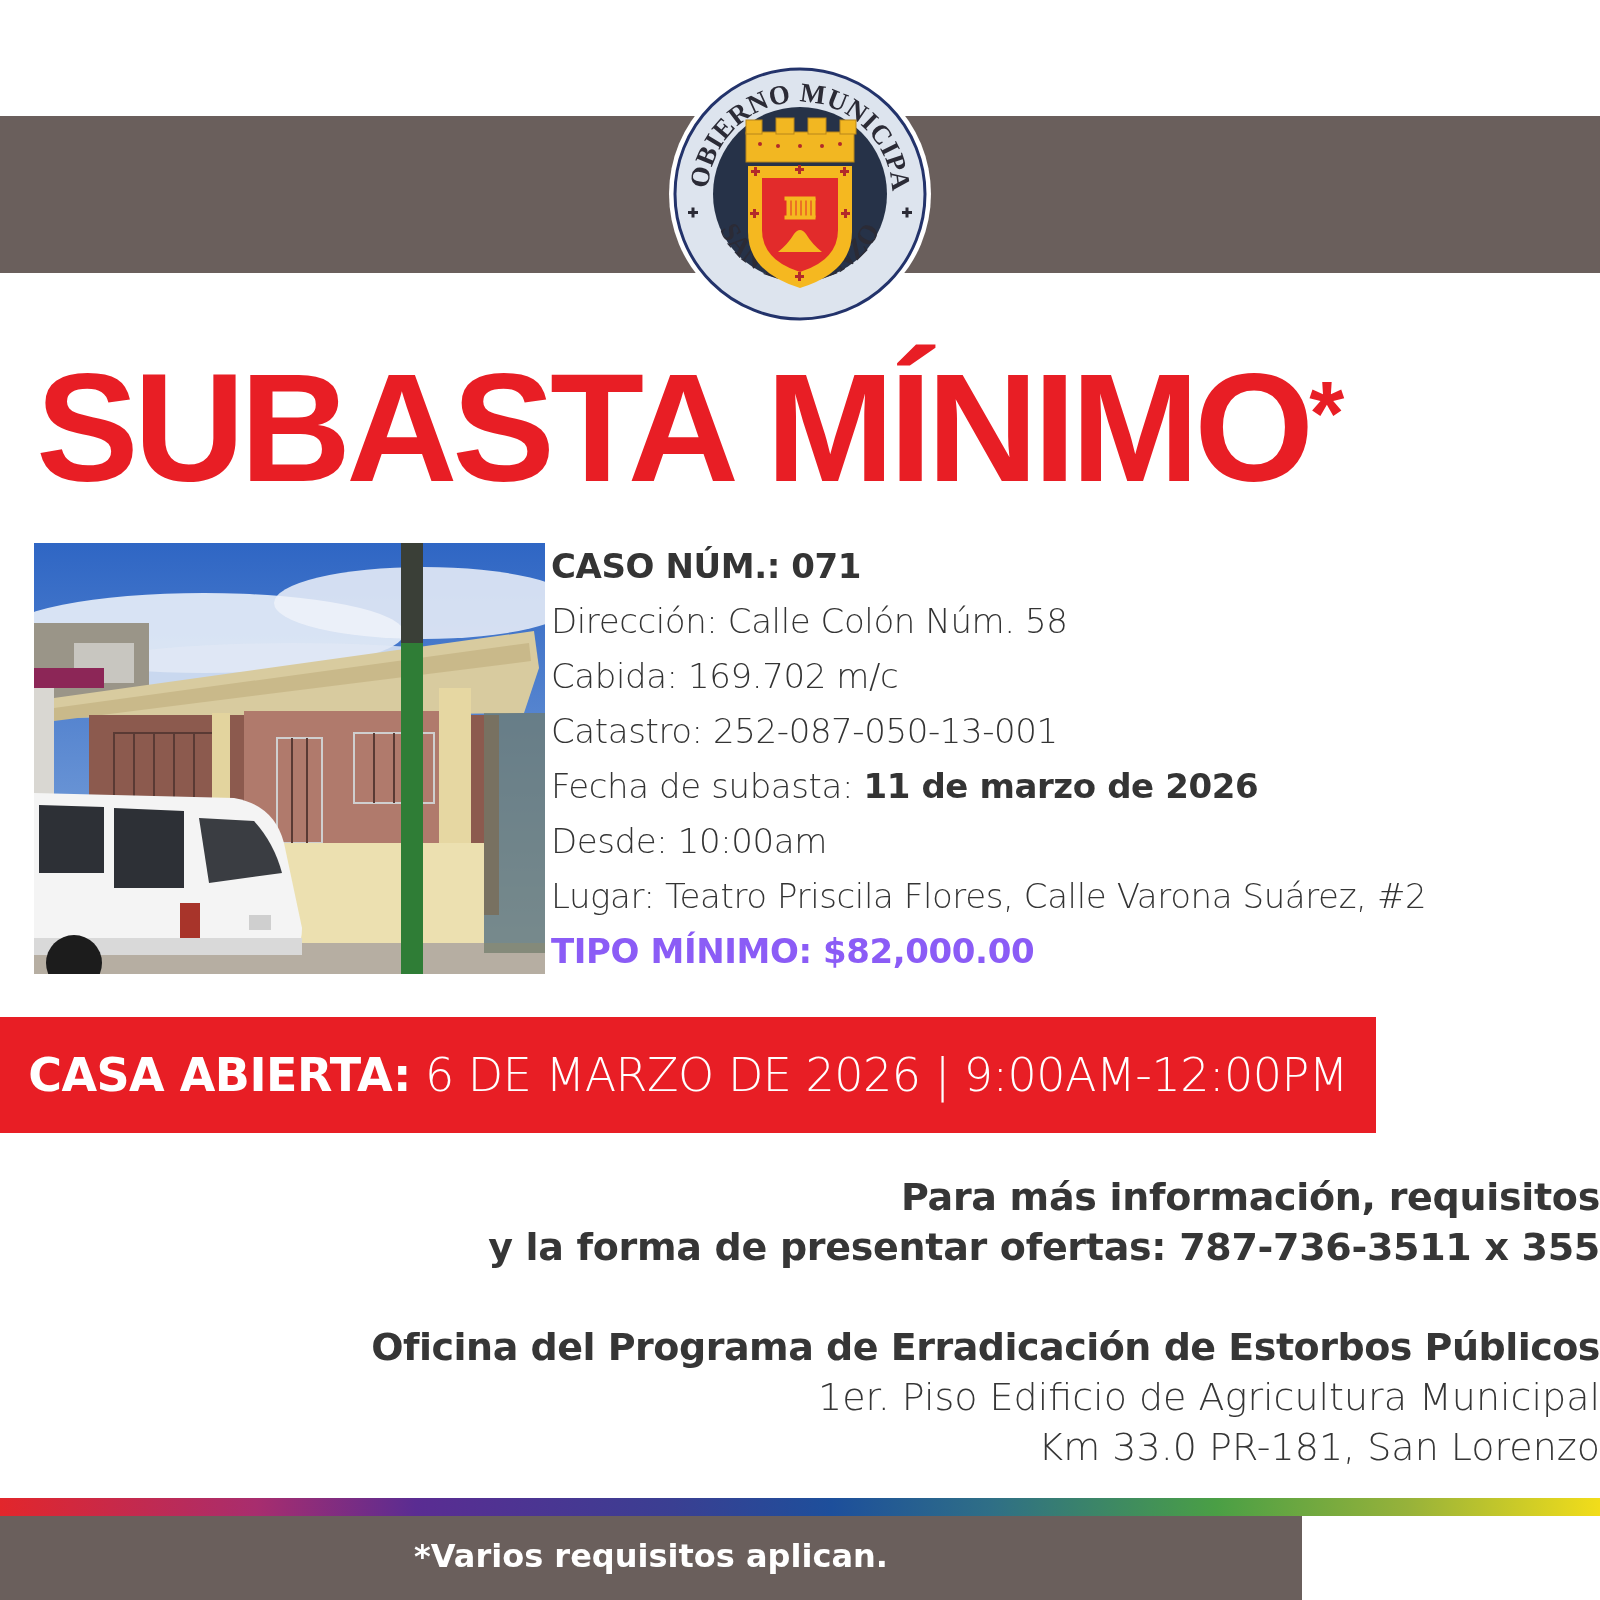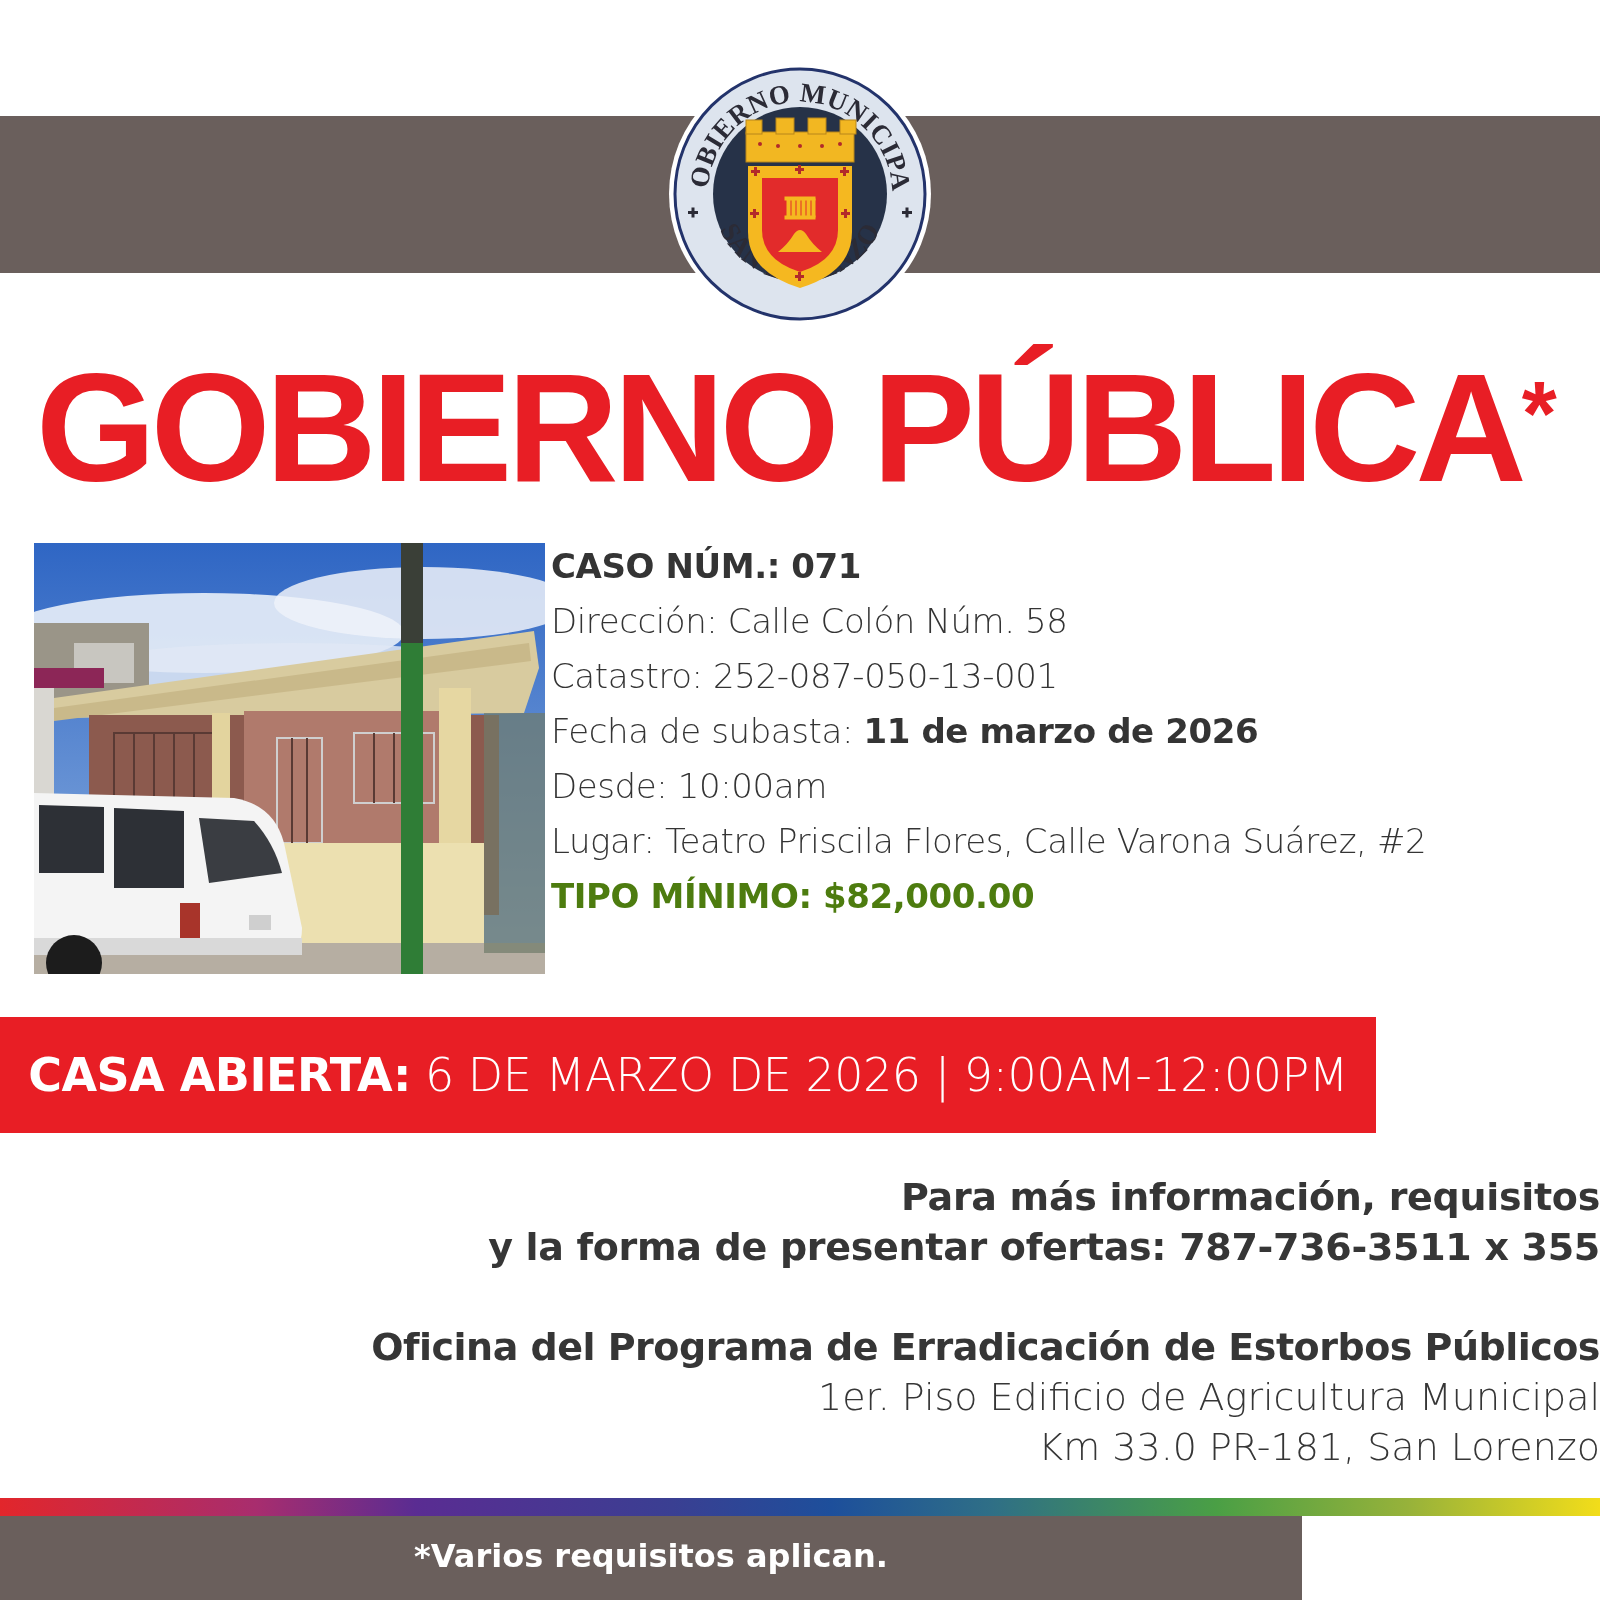--- a/index.html
+++ b/index.html
@@ -18,21 +18,21 @@
   }
   .title .star { font-size: 90px; vertical-align: top; position: relative; top: -14px; letter-spacing: 0; }
 
   .photo { position: absolute; left: 34px; top: 543px; width: 511px; height: 431px; overflow: hidden; background: #3b6fc3; }
 
   .details { position: absolute; left: 551px; top: 540px; width: 1010px; }
   .details .row { height: 55px; line-height: 52px; font-size: 34px; color: #343434; white-space: nowrap;
     font-family: "DejaVu Sans", sans-serif; font-weight: 300; letter-spacing: -0.4px; }
   .details .row.bold { font-weight: 700; }
   .details .row b { font-weight: 700; }
-  .details .row.red { color: #4d7c0f; font-weight: 700; }
+  .details .row.red { color: #8b5cf6; font-weight: 700; }
 
   .open-house { position: absolute; left: 0; top: 1017px; width: 1376px; height: 116px; background: #e81e25;
     color: #ffffff; display: flex; align-items: center; justify-content: center; font-size: 46px; white-space: nowrap; letter-spacing: -0.5px; }
   .open-house .lbl { font-weight: 700; margin-right: 14px; }
   .open-house .val { font-weight: 300; }
 
   .info { position: absolute; left: 0; width: 1600px; text-align: right; color: #363636; white-space: nowrap; }
   .info.l1 { top: 1172px; font-size: 38px; font-weight: 700; line-height: 50px; letter-spacing: -0.3px; }
   .info.l2 { top: 1222px; font-size: 38px; font-weight: 700; line-height: 50px; letter-spacing: -0.3px; }
   .info.l3 { top: 1322px; font-size: 38px; font-weight: 700; line-height: 50px; letter-spacing: -0.5px; }
@@ -107,21 +107,21 @@
       <rect x="175" y="105" width="3" height="9"></rect>
     <rect x="82" y="150" width="9" height="3"></rect>
       <rect x="85" y="147" width="3" height="9"></rect>
     <rect x="173" y="150" width="9" height="3"></rect>
       <rect x="176" y="147" width="3" height="9"></rect>
     <rect x="127" y="213" width="9" height="3"></rect>
       <rect x="130" y="210" width="3" height="9"></rect>
   </g>
 </svg>
 
-<div class="title"><span>GOBIERNO PÚBLICA</span><span class="star">*</span></div>
+<div class="title"><span>SUBASTA MÍNIMO</span><span class="star">*</span></div>
 
 <div class="photo">
   <svg width="511" height="431" viewBox="0 0 511 431">
     <defs>
       <linearGradient id="sky" x1="0" y1="0" x2="0" y2="1">
         <stop offset="0" stop-color="#2f66c4"></stop>
           <stop offset="1" stop-color="#8fb2e0"></stop>
       </linearGradient>
     </defs>
     <rect width="511" height="431" fill="url(#sky)"></rect>
@@ -174,20 +174,21 @@
     <rect x="146" y="360" width="20" height="35" fill="#a8342a"></rect>
     <rect x="215" y="372" width="22" height="15" fill="#cfcfcf"></rect>
     <rect x="0" y="395" width="268" height="17" fill="#d9d9d9"></rect>
     <circle cx="40" cy="420" r="28" fill="#1c1c1c"></circle>
   </svg>
 </div>
 
 <div class="details">
   <div class="row bold">CASO NÚM.: 071</div>
   <div class="row">Dirección: Calle Colón Núm. 58</div>
+  <div class="row">Cabida: 169.702 m/c</div>
   <div class="row">Catastro: 252-087-050-13-001</div>
   <div class="row"><span>Fecha de subasta: </span><b>11 de marzo de 2026</b></div>
   <div class="row">Desde: 10:00am</div>
   <div class="row">Lugar: Teatro Priscila Flores, Calle Varona Suárez, #2</div>
   <div class="row red">TIPO MÍNIMO: $82,000.00</div>
 </div>
 
 <div class="open-house">
   <span class="lbl">CASA ABIERTA:</span>
   <span class="val">6 DE MARZO DE 2026 | 9:00AM-12:00PM</span>

